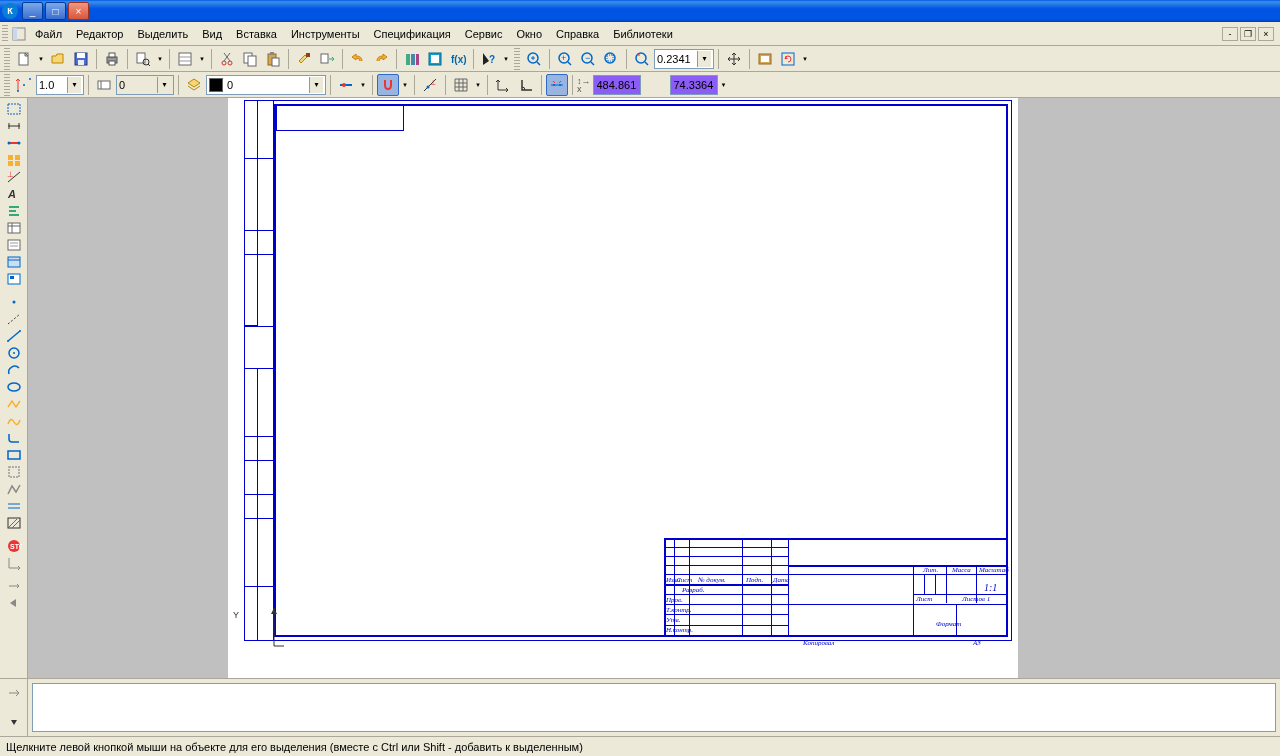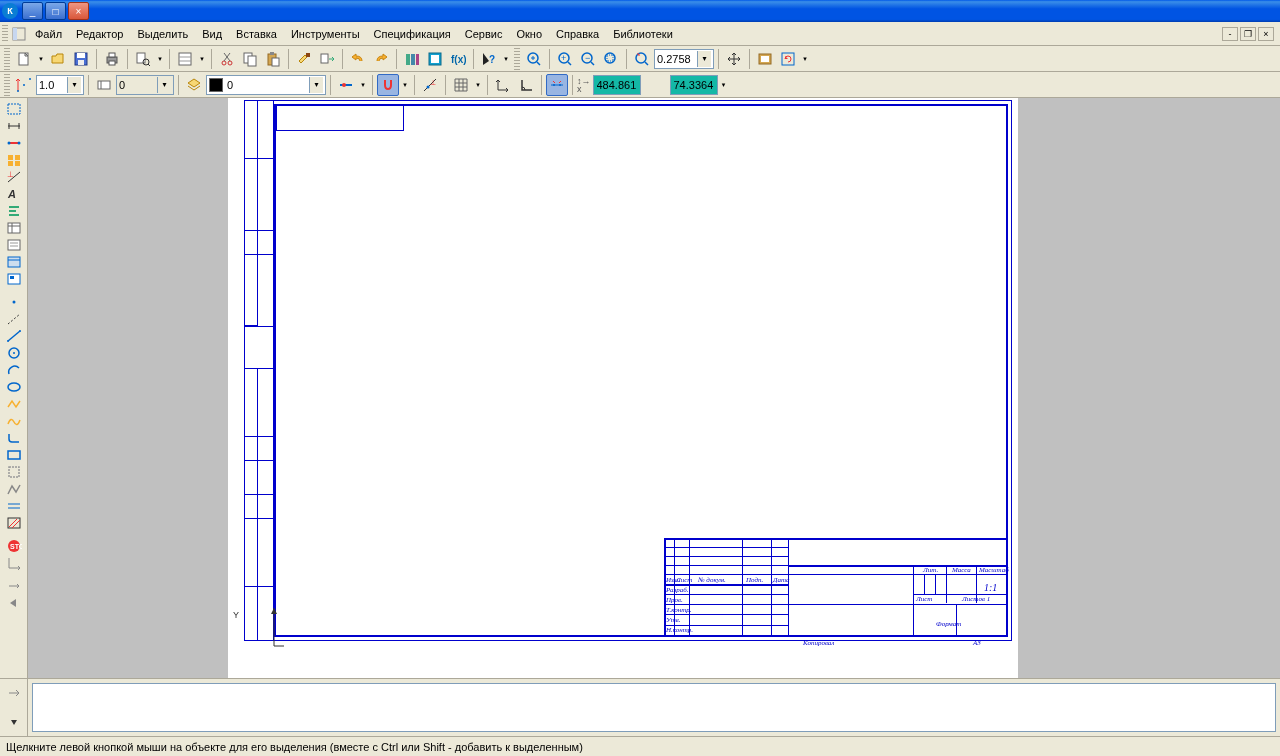--- a/index.html
+++ b/index.html
@@ -15,21 +15,21 @@
 .menubar .menu-item { padding: 2px 7px; cursor: pointer; }
 .menubar .spacer { flex: 1; }
 .mdi-btns { display: flex; gap: 2px; margin-right: 4px; }
 .mdi-btn { width: 16px; height: 14px; border: 1px solid #aca899; background: #ece9d8; font-size: 9px; display:flex;align-items:center;justify-content:center;cursor:pointer; }
 .toolbar-row { height: 26px; background: #ece9d8; border-bottom: 1px solid #aca899; display: flex; align-items: center; padding: 0 2px; gap: 1px; font-size: 11px; }
 .tb-grip { width: 6px; height: 22px; background: repeating-linear-gradient(to bottom,#aca899 0,#aca899 1px,transparent 1px,transparent 3px); margin: 0 2px; }
 .tb-btn { width: 22px; height: 22px; border: 1px solid transparent; display: flex; align-items: center; justify-content: center; cursor: pointer; border-radius: 2px; }
 .tb-btn.active { border-color:#316ac5; background:#98b5e2; }
 .tb-sep { width: 1px; height: 20px; background: #aca899; margin: 0 3px; }
 .tb-input { height: 20px; border: 1px solid #7f9db9; background: #fff; padding: 0 3px; font-size: 11px; }
-.tb-input.ro { background: #14b8a6; }
+.tb-input.ro { background: #8b5cf6; }
 .tb-combo { height: 20px; border: 1px solid #7f9db9; background: #fff; display: flex; align-items: center; padding: 0 2px; font-size: 11px; }
 .tb-combo .arrow { width: 14px; height: 16px; background: #ece9d8; border-left: 1px solid #7f9db9; display:flex;align-items:center;justify-content:center;font-size:8px; }
 .dropdown-arrow { width: 10px; display:flex;align-items:center;justify-content:center;font-size:7px;color:#000;cursor:pointer; }
 .color-swatch { width:14px;height:14px;background:#000;border:1px solid #666; }
 .main-area { flex: 1; display: flex; overflow: hidden; }
 .left-toolbar { width: 28px; background: #ece9d8; border-right: 1px solid #aca899; display: flex; flex-direction: column; align-items: center; padding: 2px 0; gap: 0px; }
 .left-toolbar .tb-btn { width: 24px; height: 17px; }
 .left-toolbar .gap { height: 6px; }
 .canvas-area { flex: 1; background: #c0c0c0; position: relative; overflow: hidden; }
 .drawing-sheet { position: absolute; left: 200px; top: 0px; width: 790px; height: 650px; background: #fff; }
@@ -234,21 +234,21 @@
     </div>
   <div class="tb-sep"></div>
   <div class="tb-btn">
       <svg width="16" height="16">
         <circle cx="7" cy="7" r="5" fill="none" stroke="#06c" stroke-width="1.5"></circle>
         <line x1="11" y1="11" x2="14" y2="14" stroke="#06c" stroke-width="1.5"></line>
         <path d="M3 3 L5 3 L5 5" fill="none" stroke="#e33"></path>
       </svg>
     </div>
   <div class="tb-combo" style="width:60px">
-    <span style="flex:1">0.2758</span>
+    <span style="flex:1">0.2341</span>
     <span class="arrow">▾</span>
   </div>
   <div class="tb-sep"></div>
   <div class="tb-btn">
       <svg width="16" height="16">
         <path d="M8 2 L8 14 M2 8 L14 8 M8 2 L6 4 M8 2 L10 4 M8 14 L6 12 M8 14 L10 12 M2 8 L4 6 M2 8 L4 10 M14 8 L12 6 M14 8 L12 10" fill="none" stroke="#333"></path>
       </svg>
     </div>
   <div class="tb-sep"></div>
   <div class="tb-btn">
@@ -589,21 +589,21 @@
       <div class="tb-line" style="left:685px;top:496px;width:95px;height:1px;"></div>
       <div class="tb-line" style="left:696px;top:476px;width:1px;height:20px;"></div>
       <div class="tb-line" style="left:707px;top:476px;width:1px;height:20px;"></div>
       <div class="tb-line" style="left:728px;top:506px;width:1px;height:33px;"></div>
 
       <span class="stamp" style="left:438px;top:478px">Изм.</span>
       <span class="stamp" style="left:448px;top:478px">Лист</span>
       <span class="stamp" style="left:470px;top:478px">№ докум.</span>
       <span class="stamp" style="left:518px;top:478px">Подп.</span>
       <span class="stamp" style="left:545px;top:478px">Дата</span>
-      <span class="stamp" style="left:438px;top:488px">Разраб.</span>
+      <span class="stamp" style="left:454px;top:488px">Разраб.</span>
       <span class="stamp" style="left:438px;top:498px">Пров.</span>
       <span class="stamp" style="left:438px;top:508px">Т.контр.</span>
       <span class="stamp" style="left:438px;top:528px">Н.контр.</span>
       <span class="stamp" style="left:438px;top:518px">Утв.</span>
       <span class="stamp" style="left:695px;top:468px">Лит.</span>
       <span class="stamp" style="left:724px;top:468px">Масса</span>
       <span class="stamp" style="left:751px;top:468px">Масштаб</span>
       <span class="stamp" style="left:756px;top:484px;font-size:10px">1:1</span>
       <span class="stamp" style="left:688px;top:497px">Лист</span>
       <span class="stamp" style="left:734px;top:497px">Листов 1</span>

